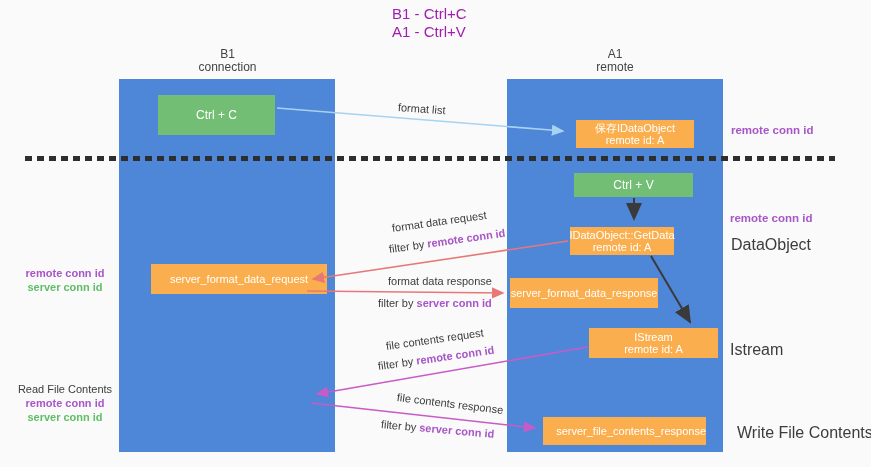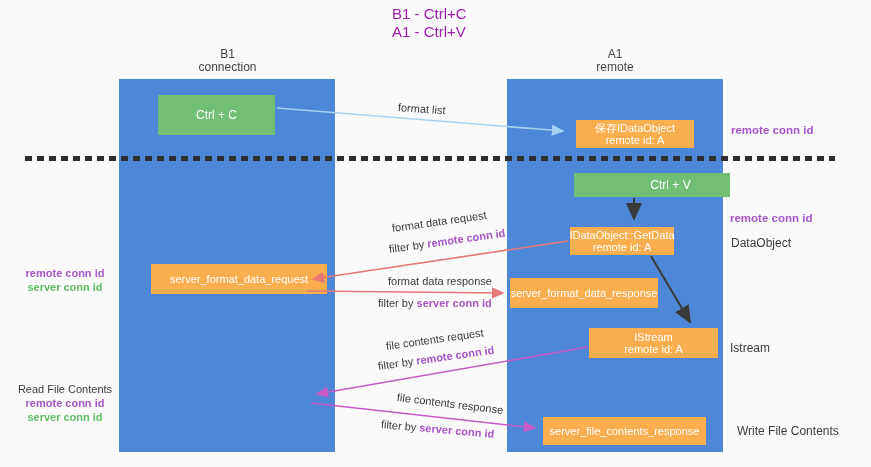--- a/index.html
+++ b/index.html
@@ -24,21 +24,21 @@
   .arrows{position:absolute;left:0;top:0;z-index:4;pointer-events:none;}
   .lbl{position:absolute;font-size:11px;color:#3C3C3C;white-space:nowrap;z-index:5;transform-origin:left center;}
   .rot-n8{transform:rotate(-8deg);}
   .rot-p4{transform:rotate(4deg);}
   .rot-p7{transform:rotate(7deg);}
   .rot-p5{transform:rotate(5deg);}
   .purple{color:#A855C8;font-weight:bold;}
   .greentxt{color:#5FBE66;font-weight:bold;}
   .side{position:absolute;font-size:11px;white-space:nowrap;z-index:5;}
   .side.bold-purple{color:#A855C8;font-weight:bold;}
-  .side.dark{color:#3C3C3C;font-size:12px;}
+  .side.dark{color:#3C3C3C;font-size:16px;}
   .left-note{position:absolute;width:110px;text-align:center;line-height:14px;font-size:11px;z-index:5;}
 </style>
 </head>
 <body>
 
 <div class="canvas">
 
   <div class="title">
     <div>B1 - Ctrl+C</div>
     <div>A1 - Ctrl+V</div>
@@ -60,21 +60,21 @@
 
   <div class="box green" style="left:158px;top:95px;width:117px;height:40px;">
     <div>Ctrl + C</div>
   </div>
 
   <div class="box orange" style="left:576px;top:120px;width:118px;height:28px;">
     <div>保存IDataObject</div>
     <div>remote id: A</div>
   </div>
 
-  <div class="box green" style="left:574px;top:173px;width:119px;height:24px;padding-left:37px;">
+  <div class="box green" style="left:574px;top:173px;width:119px;height:24px;">
     <div>Ctrl + V</div>
   </div>
 
   <div class="box orange" style="left:570px;top:227px;width:104px;height:28px;">
     <div>IDataObject::GetData</div>
     <div>remote id: A</div>
   </div>
 
   <div class="box orange" style="left:151px;top:264px;width:176px;height:30px;">
     <div>server_format_data_request</div>
@@ -83,21 +83,21 @@
   <div class="box orange" style="left:510px;top:278px;width:148px;height:30px;align-items:center;">
     <div>server_format_data_response</div>
   </div>
 
   <div class="box orange" style="left:589px;top:328px;width:129px;height:30px;">
     <div>IStream</div>
     <div>remote id: A</div>
   </div>
 
 
-  <div class="box orange" style="left:543px;top:417px;width:163px;height:28px;">
+  <div class="box orange" style="left:543px;top:417px;width:163px;height:28px;align-items:flex-end;">
     <div>server_file_contents_response</div>
   </div>
 
   <svg class="arrows" width="871" height="467" viewBox="0 0 871 467">
     <defs>
       <marker id="m-blue" markerWidth="9" markerHeight="8" refX="7" refY="3.5" orient="auto">
         <path d="M0,0 L8,3.5 L0,7 z" fill="#A8D2F2"></path>
       </marker>
       <marker id="m-black" markerWidth="10" markerHeight="9" refX="8" refY="4" orient="auto">
         <path d="M0,0 L9,4 L0,8 z" fill="#3A3A3A"></path>

